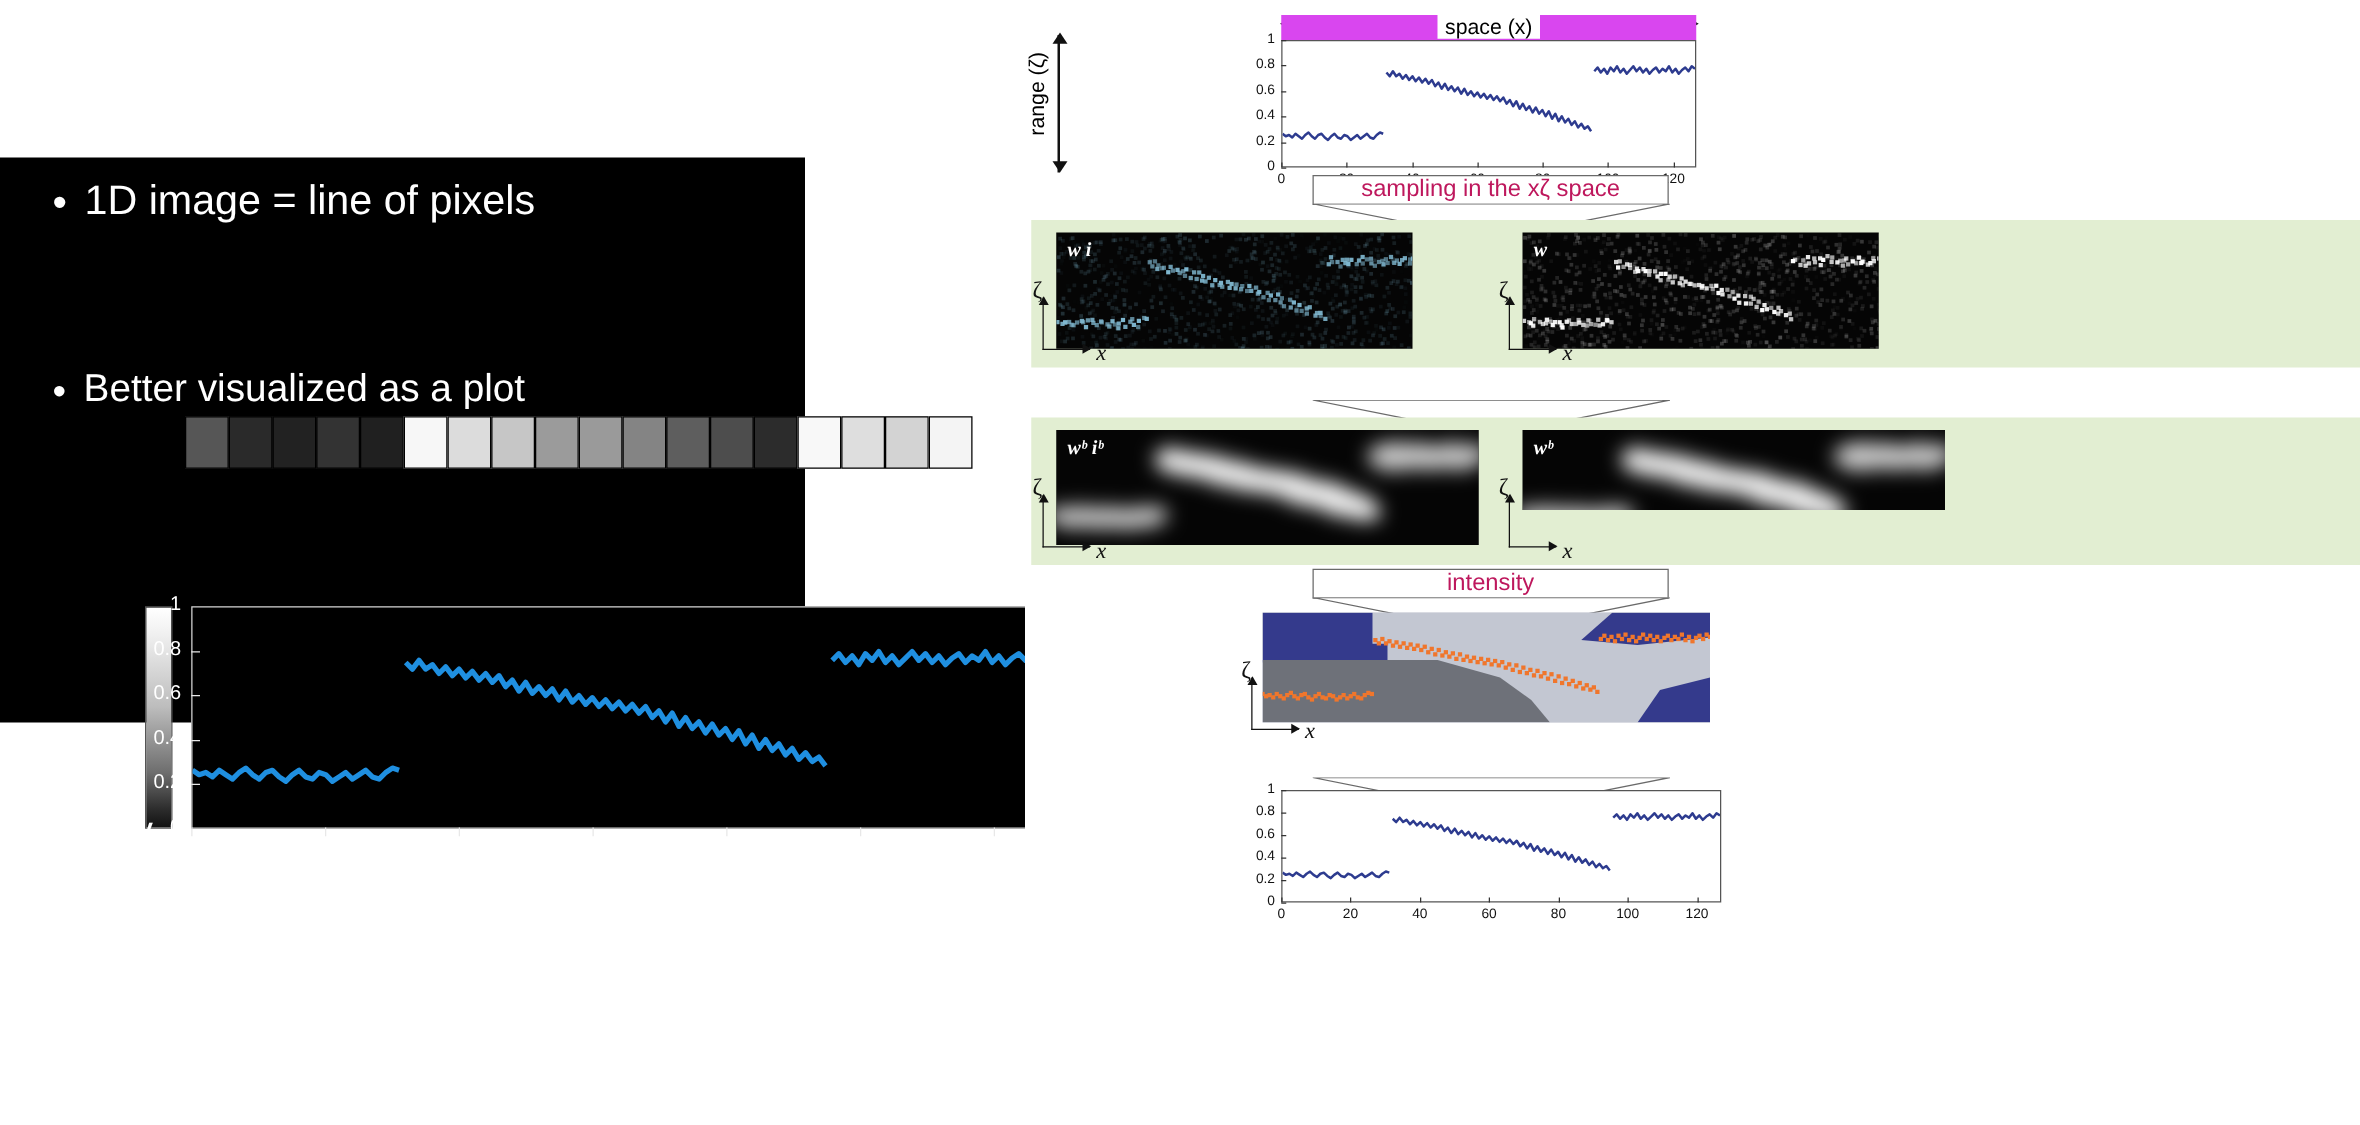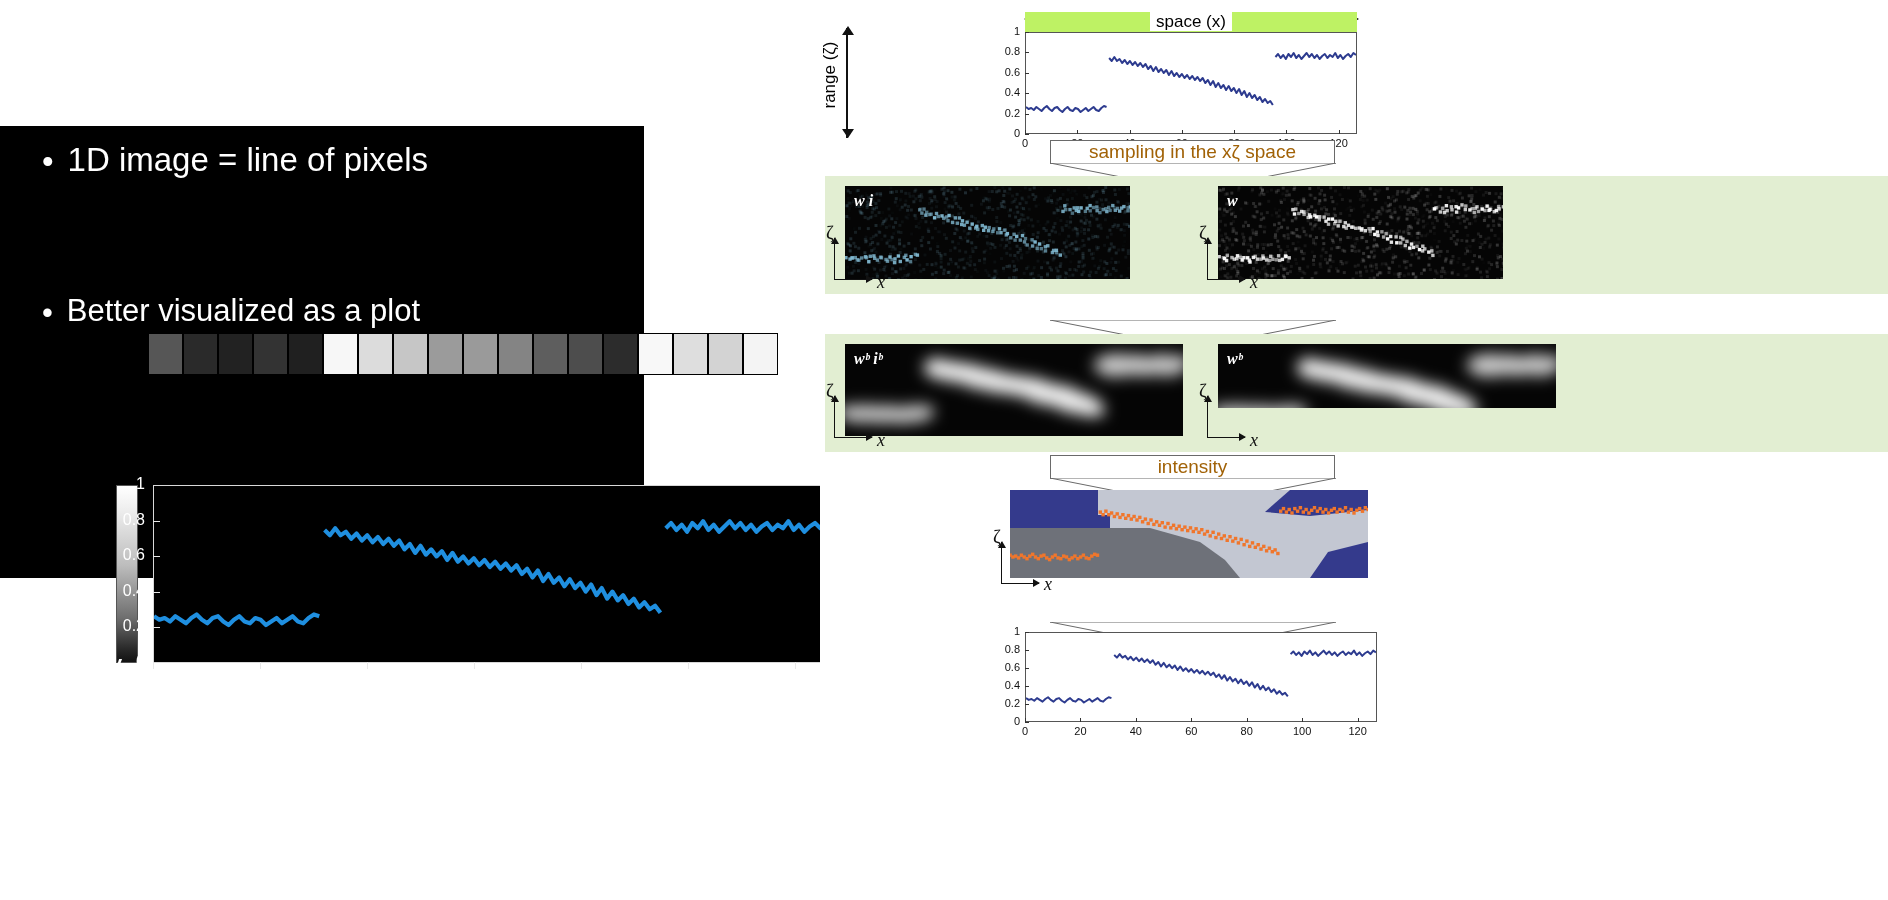--- a/index.html
+++ b/index.html
@@ -27,21 +27,21 @@
   .xlab{position:absolute;color:#fff;font-size:16px;text-align:center;width:40px;}
   #xtitle{position:absolute;left:190px;top:330px;width:540px;text-align:center;color:#fff;font-size:25px;font-weight:bold;}
   .ytick{position:absolute;left:113px;width:7px;height:1px;background:#e8e8e8;}
   .xtick{position:absolute;top:307px;width:1px;height:7px;background:#e8e8e8;}
 
   
   #pipe{position:absolute;left:820px;top:0;width:1068px;height:900px;background:#fff;}
 
   .arrowbox{position:absolute;background:#fff;border:1px solid #6a6a6a;box-sizing:border-box;}
   .arrowbox .txt{position:absolute;left:0;top:0;width:100%;height:100%;display:flex;align-items:center;justify-content:center;
-                 font-size:19px;color:#a16207;}
+                 font-size:19px;color:#be185d;}
 
   .greenband{position:absolute;background:#e2eed2;}
   .imgpanel{position:absolute;background:#050505;overflow:hidden;}
   .panel-label{position:absolute;left:9px;top:6px;color:#fff;font-family:"Liberation Serif",serif;font-style:italic;font-weight:bold;font-size:16px;}
   .axg{position:absolute;}
   .axg .vline{position:absolute;left:0;bottom:0;width:1.4px;height:100%;background:#111;}
   .axg .hline{position:absolute;left:0;bottom:0;height:1.4px;width:100%;background:#111;}
   .axg .vtip{position:absolute;left:-3.3px;top:-1px;width:0;height:0;border-left:4px solid transparent;border-right:4px solid transparent;border-bottom:7px solid #111;}
   .axg .htip{position:absolute;right:-1px;bottom:-3.3px;width:0;height:0;border-top:4px solid transparent;border-bottom:4px solid transparent;border-left:7px solid #111;}
   .zeta{position:absolute;font-family:"Liberation Serif",serif;font-size:19px;color:#111;}
@@ -49,21 +49,21 @@
 
   
   #topchart{position:absolute;left:205px;top:32px;width:332px;height:102px;border:1px solid #555;box-sizing:border-box;background:#fff;}
   .tyl{position:absolute;font-size:11px;color:#111;text-align:right;width:26px;}
   .txl{position:absolute;font-size:11px;color:#111;text-align:center;width:26px;}
   .ttk{position:absolute;background:#333;}
   #spacearrow{position:absolute;left:204px;top:14px;width:335px;height:10px;}
   #spacearrow .shaft{position:absolute;left:8px;top:3.5px;right:8px;height:3.6px;background:#111;}
   #spacearrow .lt{position:absolute;left:0;top:0;width:0;height:0;border-top:5.5px solid transparent;border-bottom:5.5px solid transparent;border-right:9px solid #111;}
   #spacearrow .rt{position:absolute;right:0;top:0;width:0;height:0;border-top:5.5px solid transparent;border-bottom:5.5px solid transparent;border-left:9px solid #111;}
-  #spacelabel{position:absolute;left:205px;top:12px;width:332px;text-align:center;font-size:17px;background:#bef264;display:inline-block;}
+  #spacelabel{position:absolute;left:205px;top:12px;width:332px;text-align:center;font-size:17px;background:#d946ef;display:inline-block;}
   #spacelabel span{background:#fff;padding:0 6px;font-family:"Liberation Sans",sans-serif;}
   #rangelabel{position:absolute;left:0px;top:35px;width:20px;height:96px;}
   #rangelabel .rl{position:absolute;left:-38px;top:30px;width:96px;text-align:center;transform:rotate(-90deg);font-size:17px;}
   .updown{position:absolute;left:22px;width:0;height:0;}
   #vbar{position:absolute;left:25.5px;top:28px;width:2.6px;height:110px;background:#111;}
 
   
   #botchart{position:absolute;left:205px;top:632px;width:352px;height:90px;border:1px solid #555;box-sizing:border-box;background:#fff;}
 </style>
 </head>

